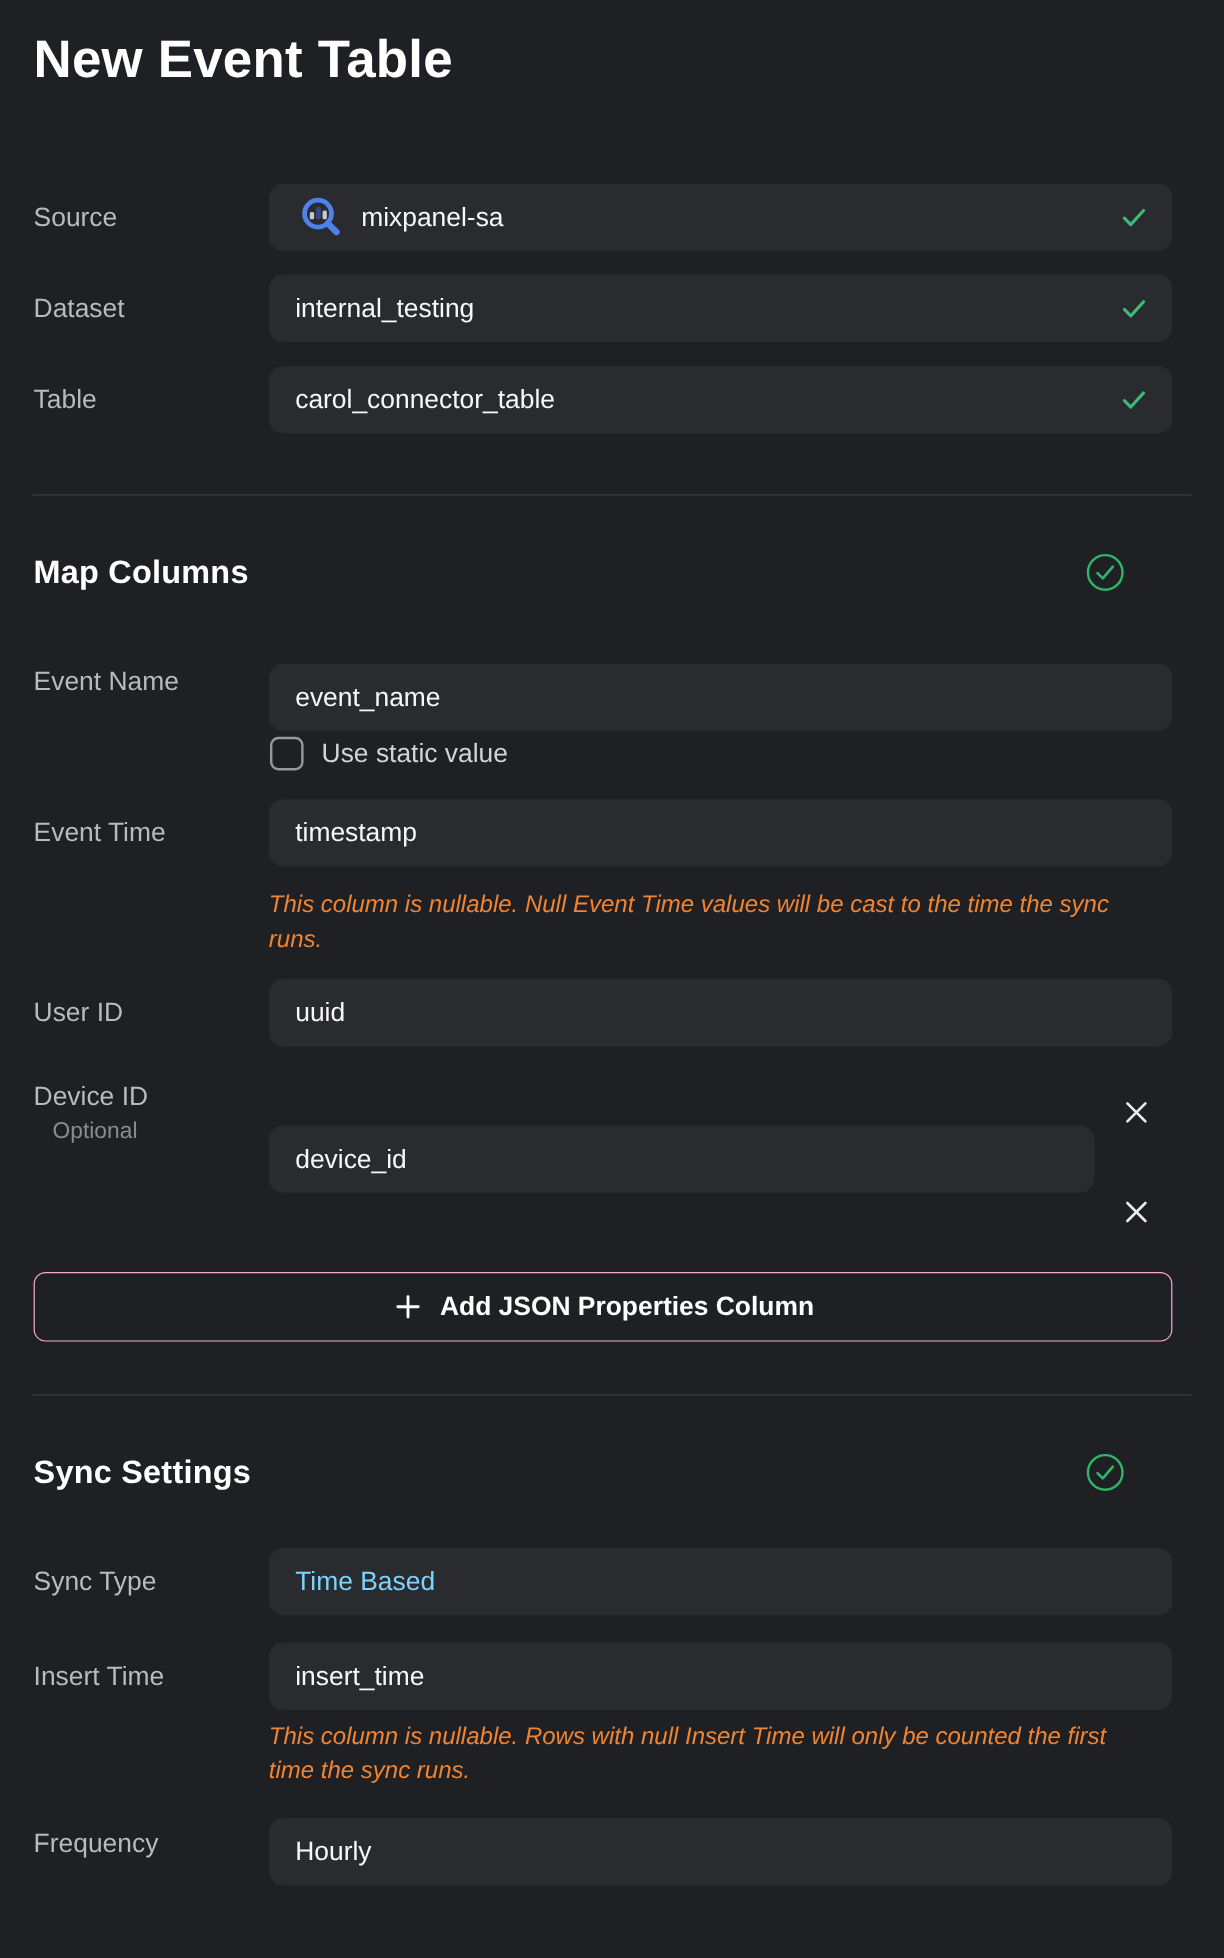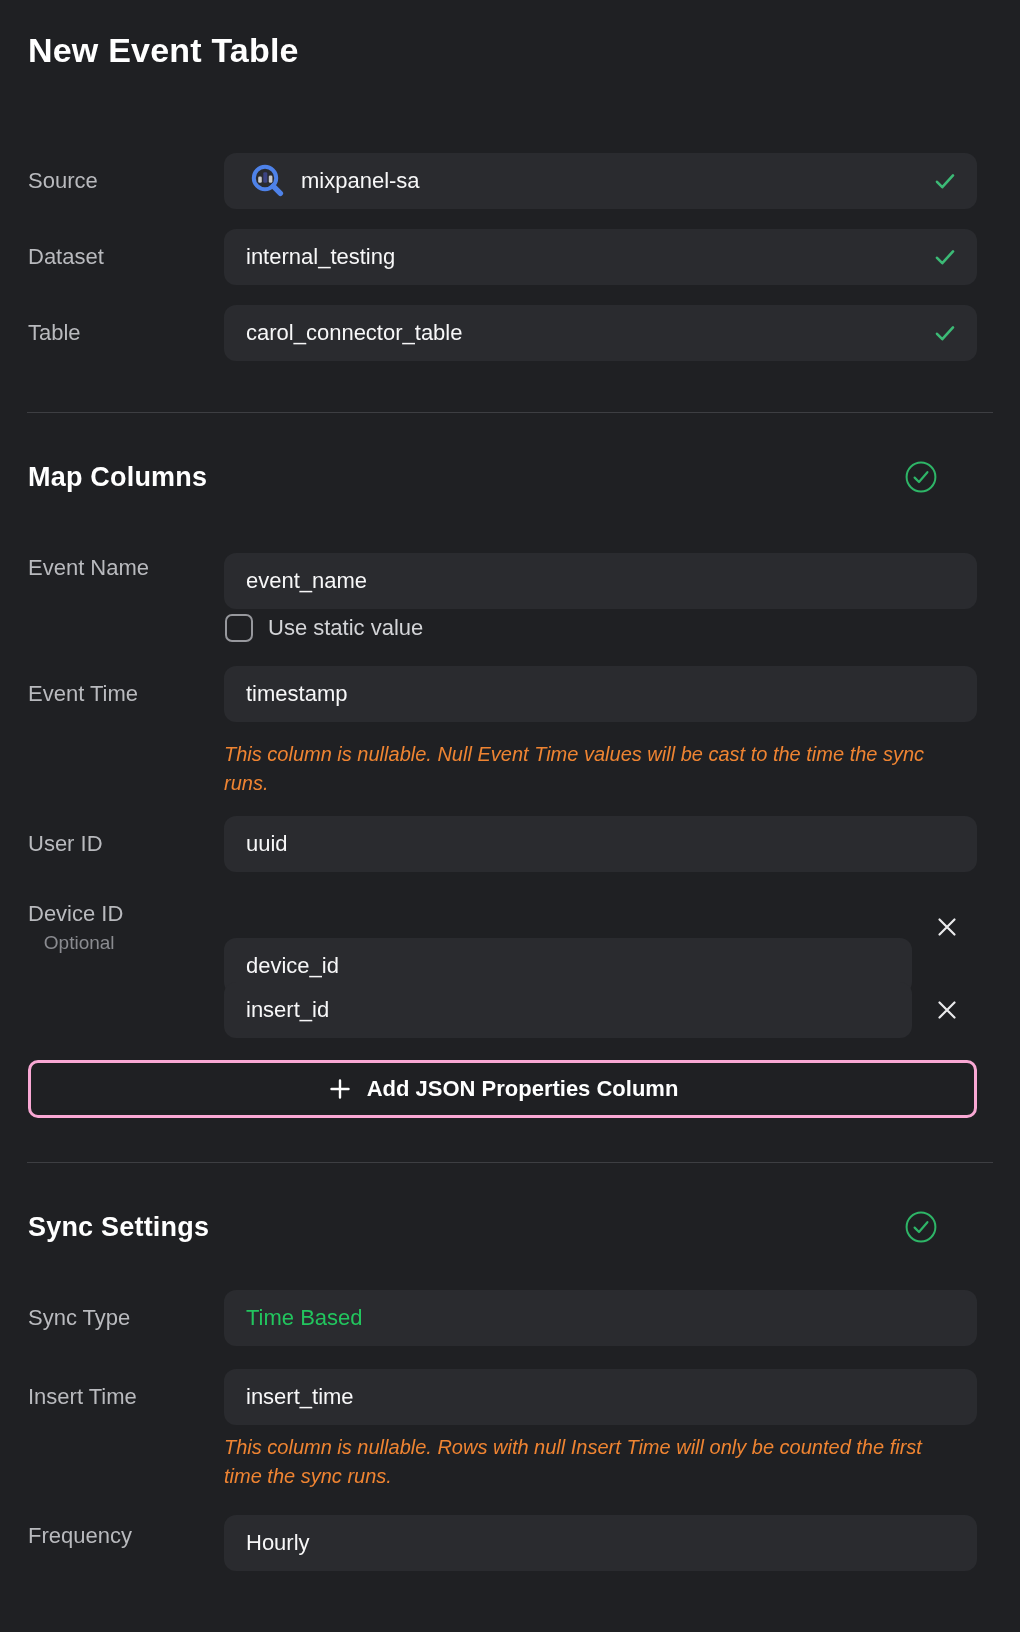--- a/index.html
+++ b/index.html
@@ -4,35 +4,35 @@
 <style>
   html,body { margin:0; padding:0; background:#1f2023; }
   .page {
     position:relative; width:1020px; height:1632px;
     background:#1f2023; overflow:hidden;
     font-family:"Liberation Sans", sans-serif;
     -webkit-font-smoothing:antialiased;
   }
   .page-title {
     position:absolute; left:28px; top:28px;
-    font-size:34px; line-height:44px; font-weight:700; color:#ffffff;
+    font-size:44px; line-height:44px; font-weight:700; color:#ffffff;
     letter-spacing:0.2px;
   }
   .row-label {
     position:absolute; left:28px; color:#b9babe; font-size:22px; line-height:56px;
     white-space:nowrap;
   }
   .field {
     position:absolute; left:224px; width:753px; height:56px;
     background:#2a2b2f; border-radius:12px;
     display:flex; align-items:center; padding:0 20px 0 22px; box-sizing:border-box;
   }
   .field.short { width:688px; }
   .field .value { font-size:22px; font-weight:500; color:#f7f7f8; white-space:nowrap; }
-  .field .value.muted { color:#22c55e; font-weight:400; }
+  .field .value.muted { color:#7dd3fc; font-weight:400; }
   .field .spacer { flex:1; }
   .divider { position:absolute; left:27px; width:966px; height:1px; background:#3d3e42; }
   .section-heading {
     position:absolute; left:28px; font-size:27px; line-height:36px; font-weight:700; color:#ffffff;
     letter-spacing:0.2px;
   }
   .section-status { position:absolute; left:905px; width:32px; height:32px; }
   .warning {
     position:absolute; left:224px; width:740px;
     color:#ef8432; font-size:20px; line-height:29px;font-style:italic;
@@ -48,21 +48,21 @@
   .label-stack { position:absolute; left:28px;text-align:center; }
   .label-stack .l1 { color:#b9babe; font-size:22px; line-height:30px; }
   .label-stack .l2 { color:#8a8b90; font-size:19px; line-height:28px; padding-left:7px; }
   .icon-btn {
     position:absolute; left:932px; width:30px; height:30px;
     display:flex; align-items:center; justify-content:center;
     background:transparent; border:none; padding:0; cursor:pointer;
   }
   .add-btn {
     position:absolute; left:28px; top:1060px; width:949px; height:58px; box-sizing:border-box;
-    background:transparent; border:3px solid #f9a8d4; border-radius:10px;
+    background:transparent; border:1px solid #f9a8d4; border-radius:10px;
     display:flex; align-items:center; justify-content:center; gap:14px;
     color:#ffffff; font-size:22px; font-weight:600; cursor:pointer;
     font-family:"Liberation Sans", sans-serif;
   }
   .source-icon { margin-right:13px; flex:0 0 auto; display:block; }
   svg { display:block; }
 </style>
 </head>
 <body>
 
@@ -140,23 +140,20 @@
   </div>
   <div class="field short" style="top:938px">
     <span class="value">device_id</span>
   </div>
   <button class="icon-btn" style="top:912px">
     <svg width="26" height="26" viewBox="0 0 26 26">
       <path d="M5.5 5.5 L20.5 20.5 M20.5 5.5 L5.5 20.5" stroke="#eaeaec" stroke-width="2.2" stroke-linecap="round"></path>
     </svg>
   </button>
 
-  <div class="field short" style="top:982px">
-    <span class="value">insert_id</span>
-  </div>
   <button class="icon-btn" style="top:995px">
     <svg width="26" height="26" viewBox="0 0 26 26">
       <path d="M5.5 5.5 L20.5 20.5 M20.5 5.5 L5.5 20.5" stroke="#eaeaec" stroke-width="2.2" stroke-linecap="round"></path>
     </svg>
   </button>
 
   <button class="add-btn">
     <svg width="26" height="26" viewBox="0 0 26 26">
       <path d="M13 4.5 V21.5 M4.5 13 H21.5" stroke="#ffffff" stroke-width="2.4" stroke-linecap="round"></path>
     </svg>

